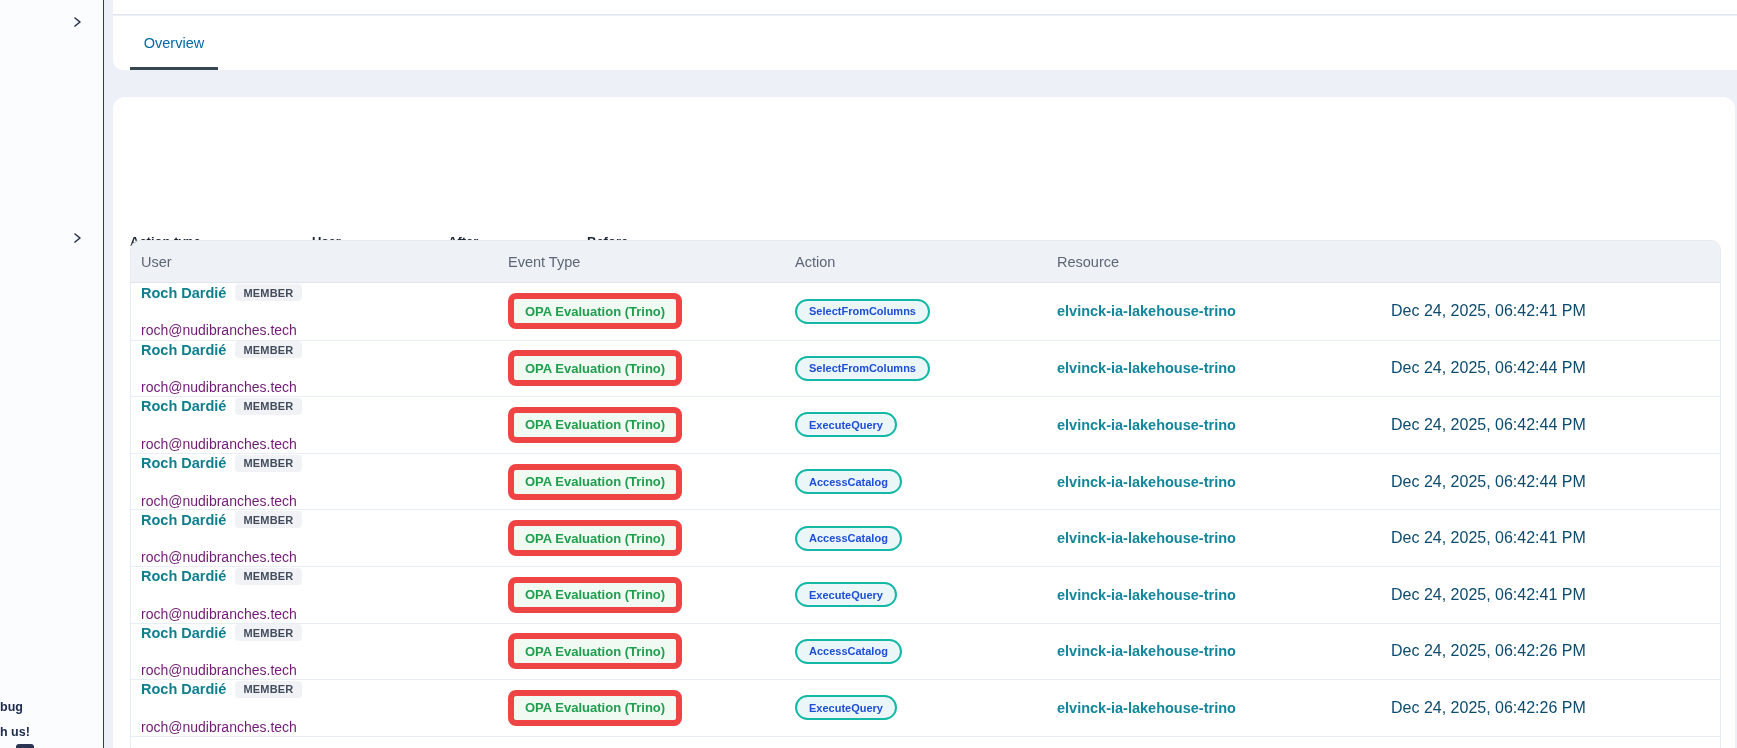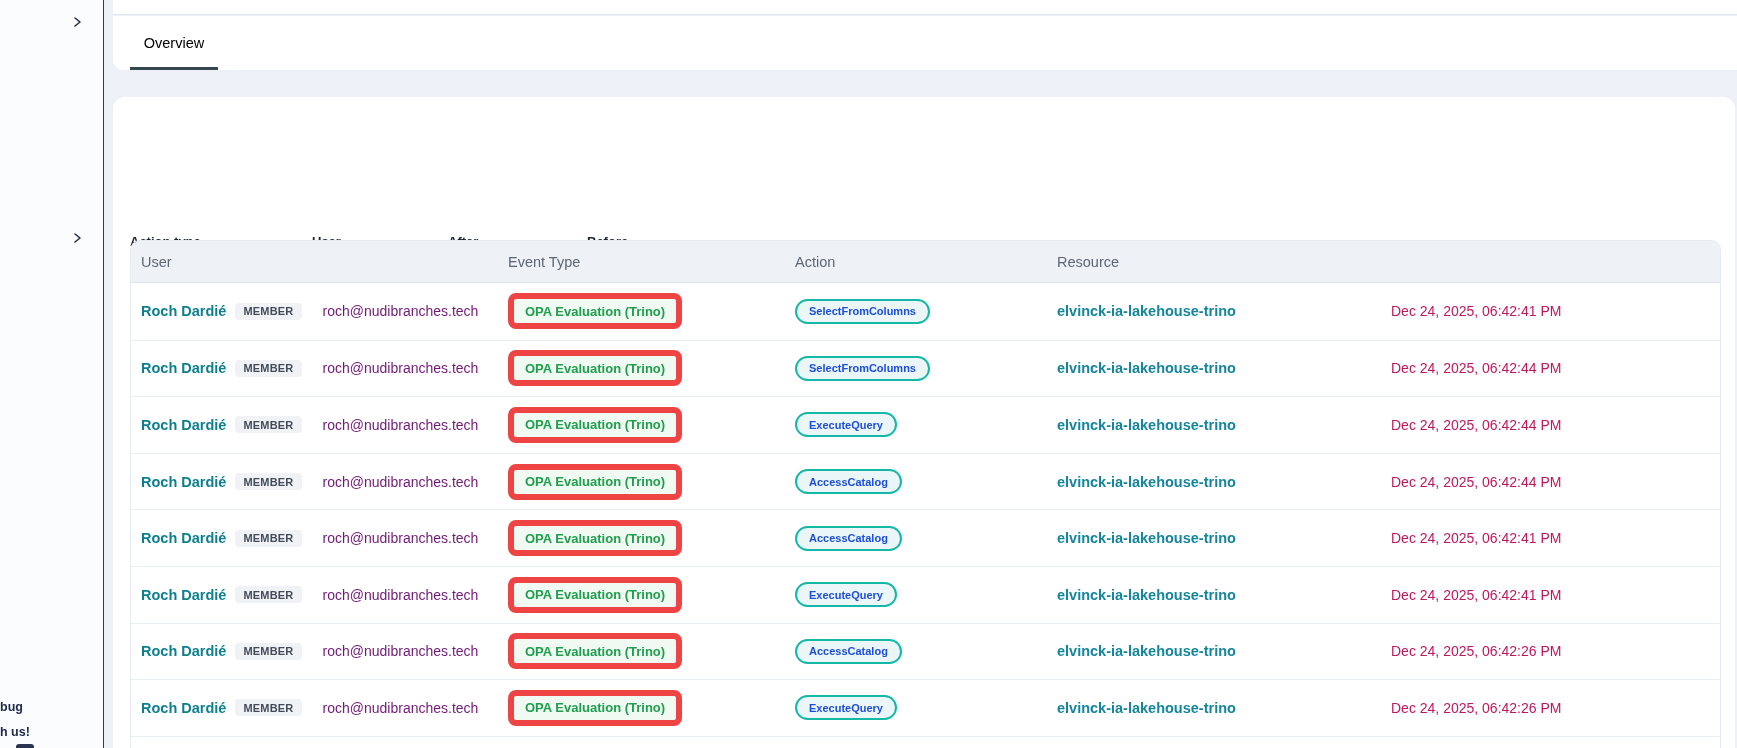--- a/index.html
+++ b/index.html
@@ -16,21 +16,21 @@
   .nub { position:absolute; left:16px; top:744px; width:18px; height:8px;
     background:#2a3450; border-radius:3px 3px 0 0; }
 
   
   .header-strip { position:absolute; left:113px; top:0; right:0; height:15px;
     background:#ffffff; border-bottom:1px solid #e0e6ef; }
   .tabbar { position:absolute; left:113px; top:16px; right:0; height:54px;
     background:#ffffff; border-radius:0 0 0 10px; }
   .tab { position:absolute; left:17px; top:0; width:88px; height:54px;
     display:flex; align-items:center; justify-content:center; cursor:pointer; }
-  .tab-label { color:#000000; font-size:14.5px; font-weight:500; }
+  .tab-label { color:#0369a1; font-size:14.5px; font-weight:500; }
   .tab-underline { position:absolute; left:0; bottom:0; width:100%; height:3px; background:#37474f; }
 
   
   .card { position:absolute; left:113px; top:97px; width:1622px; height:663px;
     background:#ffffff; border-radius:12px; }
 
   
   .flabel { position:absolute; top:137px; font-size:13px; font-weight:600; color:#1c2431; }
   .fbtn { position:absolute; top:160px; height:38px; background:#fff;
     border:1px solid #e2e7ee; border-radius:10px; display:flex; align-items:center;
@@ -44,32 +44,32 @@
 
   
   .table { position:absolute; left:17px; top:143px; width:1591px;
     border:1px solid #e6eaf1; border-bottom:none; border-radius:10px 10px 0 0; overflow:hidden; }
   .grid { display:grid; grid-template-columns:367px 287px 262px 334px 1fr; align-items:center; }
   .thead { height:42px; background:#eef1f6; border-bottom:1px solid #dfe4ec; }
   .thead .cell { color:#5d6675; font-size:14.5px; font-weight:400; }
   .cell { padding-left:10px; }
   .trow { height:56.6px; background:#fff; }
   .trow + .trow { border-top:1px solid #e9edf4; }
-  .ucell { display:flex; flex-direction:row; gap:21px;align-items:center; }
+  .ucell { display:flex; flex-direction:column; gap:21px; }
   .uline { display:flex; align-items:center; gap:9px; }
   .uname { color:#0e7f8d; font-size:14.5px; font-weight:700; cursor:pointer; }
   .role-badge { background:#f1f2f5; color:#434c5c; font-size:11px; font-weight:600;
     padding:2.5px 8px; border-radius:4px; letter-spacing:.2px; }
   .uemail { color:#701a75; font-size:14px; }
   .ev-badge { display:inline-block; background:#f0faf2; border:6px solid #ef4444;
     color:#1f9e4e; font-size:13px; font-weight:600; padding:4.5px 11px; border-radius:8px; }
   .ac-badge { display:inline-block; background:#ebf6f9; border:2px solid #14b8a6;
     color:#1d4ed8; font-size:11px; font-weight:600; padding:4.5px 12px; border-radius:13px; }
   .res-link { color:#13869c; font-size:14.5px; font-weight:700; cursor:pointer; }
-  .tstamp { color:#be185d; font-size:14px; }
+  .tstamp { color:#0c4a6e; font-size:16px; }
 </style>
 </head>
 <body>
 
 <div class="sidebar">
   <button class="chev-btn" style="top:14px">
     <span>
       <svg width="14" height="14" viewBox="0 0 14 14" fill="none" stroke-width="1.6" stroke-linecap="round" stroke-linejoin="round">
           <polyline points="5,3 10,7 5,11"></polyline>
         </svg>

